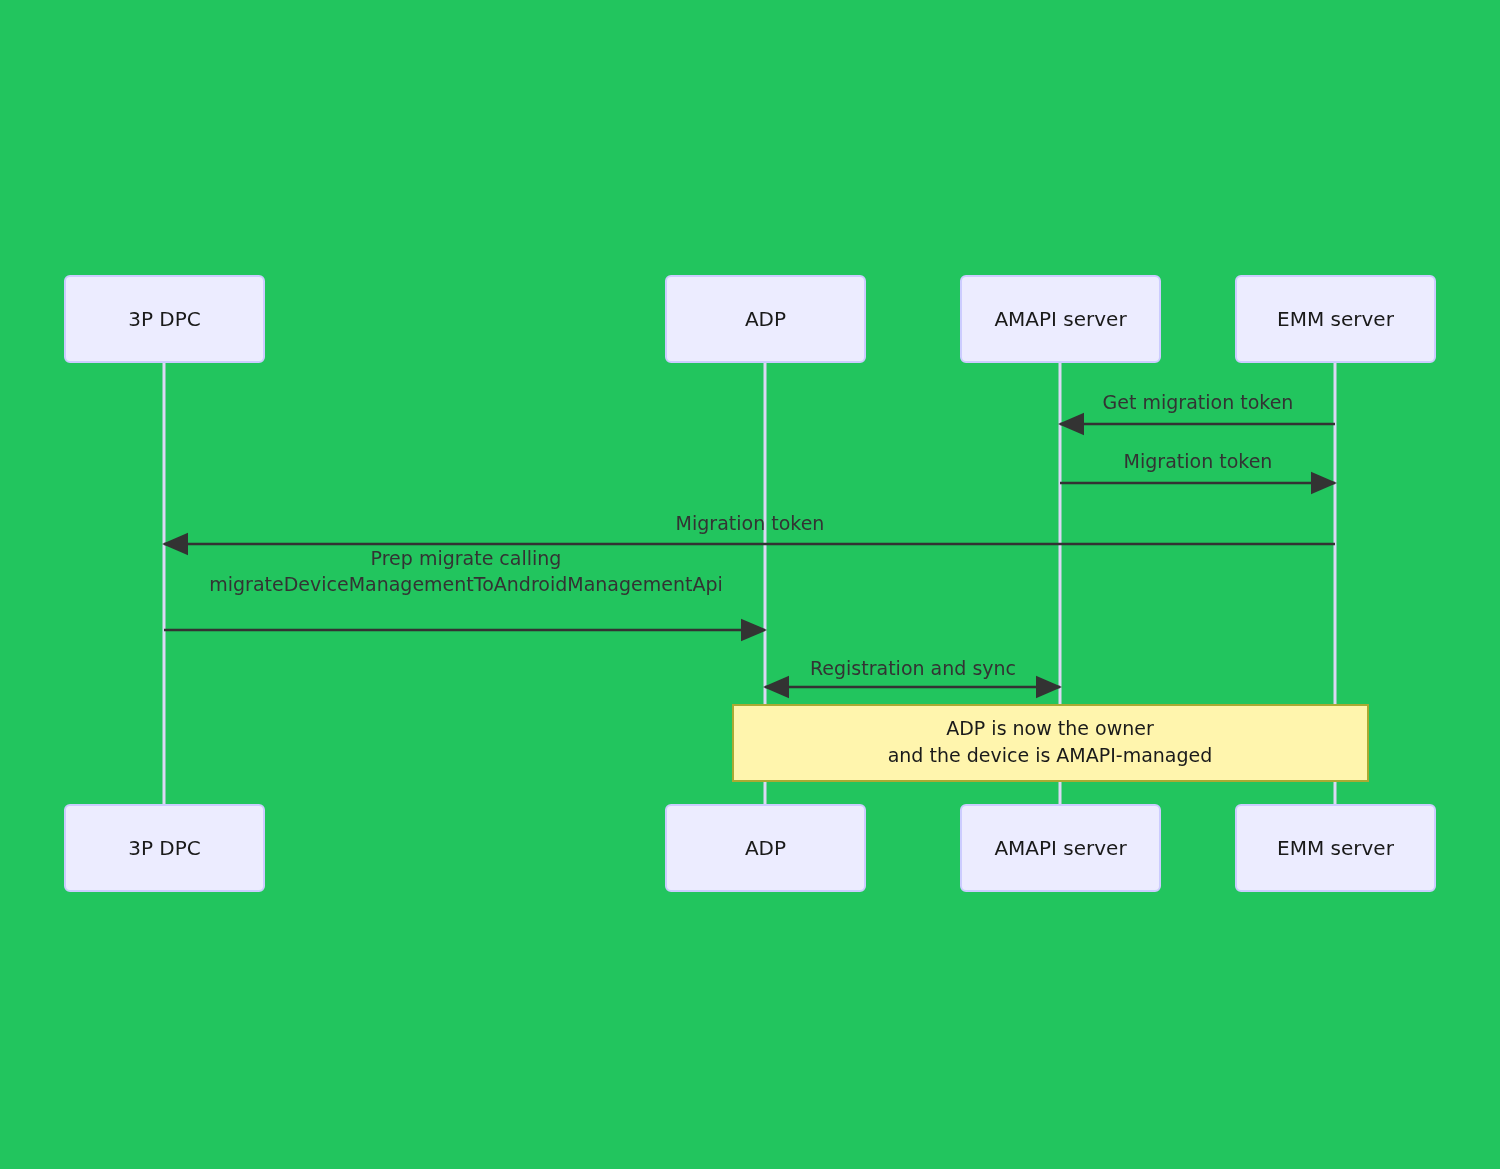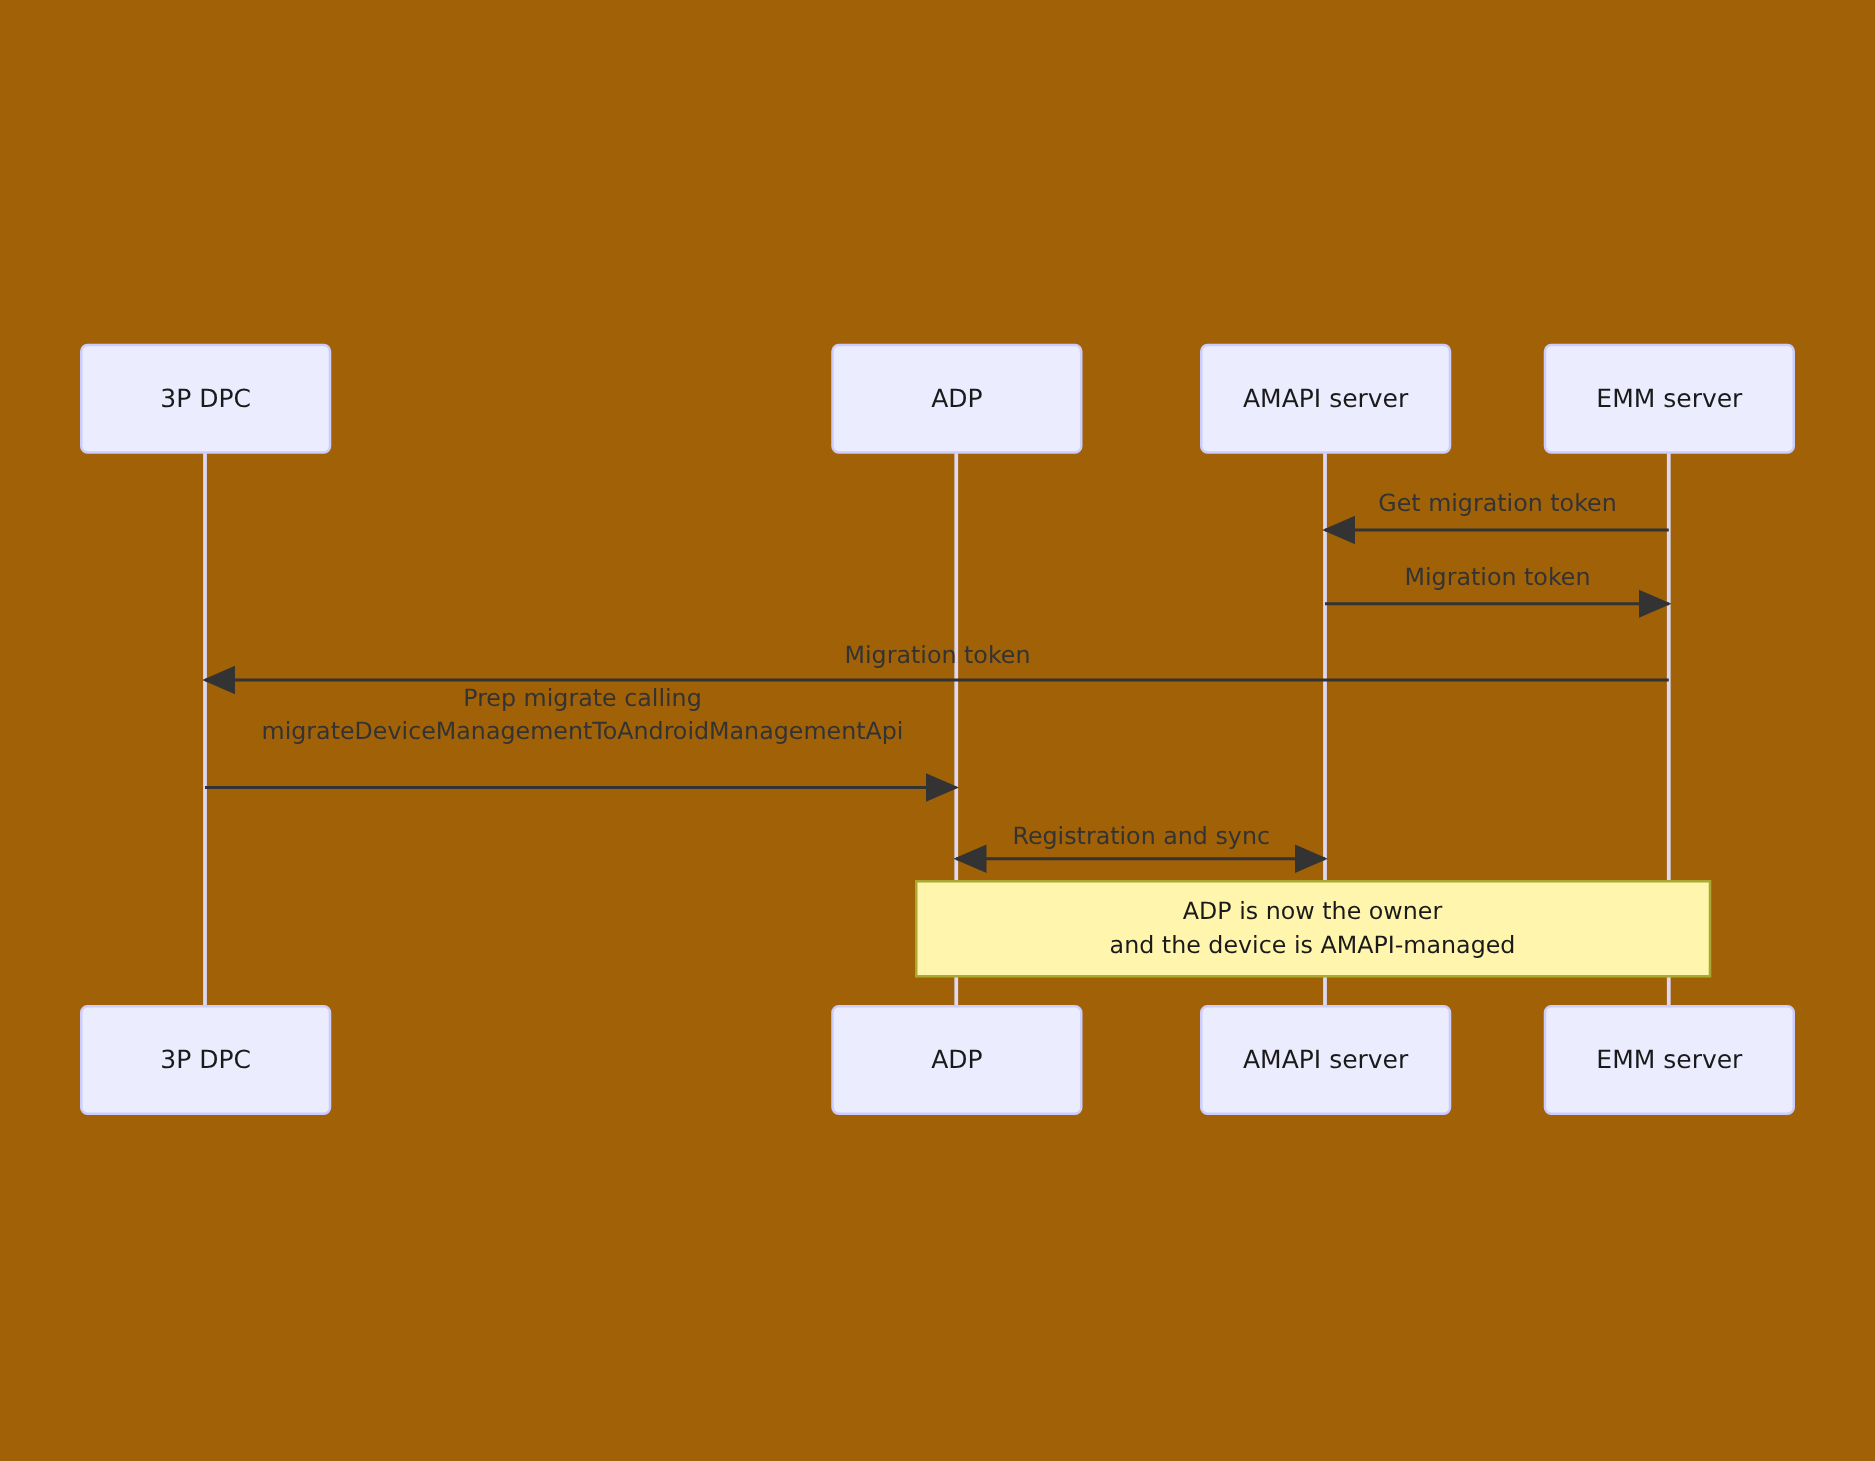--- a/index.html
+++ b/index.html
@@ -11,21 +11,21 @@
   body {
     width: 1500px;
     height: 1169px;
     font-family: "DejaVu Sans", "Liberation Sans", sans-serif;
     overflow: hidden;
   }
   #diagram-root {
     position: relative;
     width: 1500px;
     height: 1169px;
-    background: #a16207;
+    background: #22c55e;
   }
   svg.seq-canvas {
     position: absolute;
     top: 0;
     left: 0;
     width: 1500px;
     height: 1169px;
     display: block;
   }
   .actor-box {

